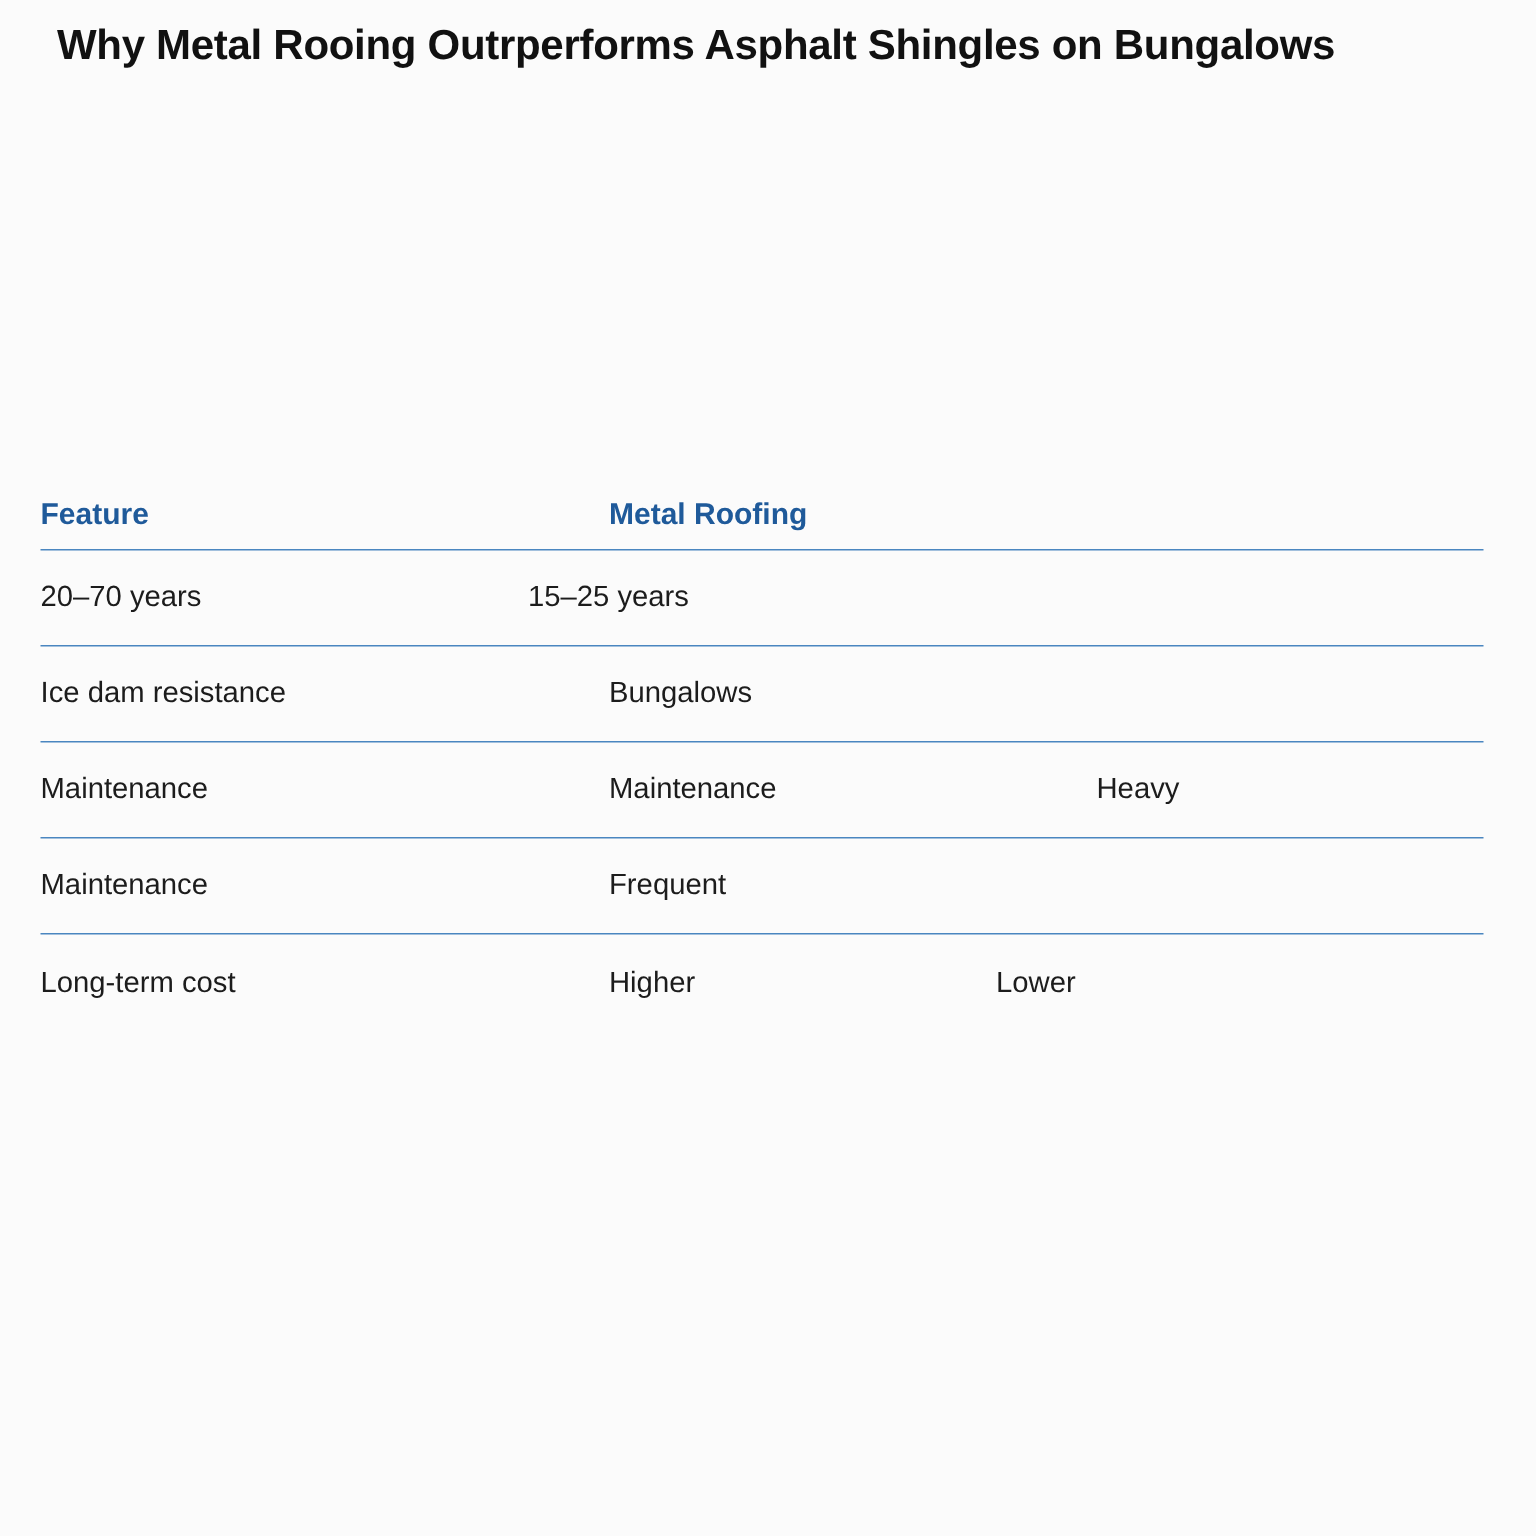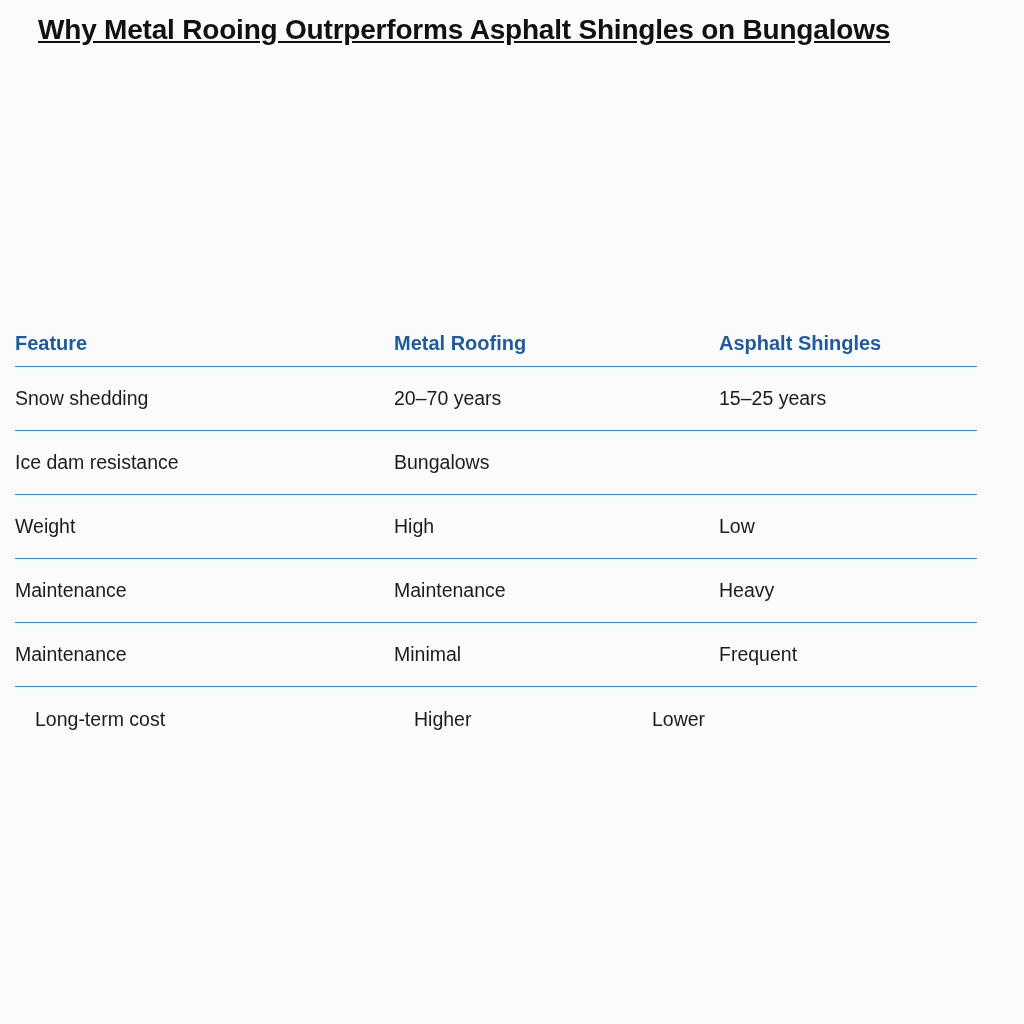--- a/index.html
+++ b/index.html
@@ -2,63 +2,55 @@
 <html><head>
 <meta charset="utf-8">
 <style>
   html, body { margin:0; padding:0; }
   body {
     width:1024px; height:1024px; background:#fbfbfb; position:relative; overflow:hidden;
     font-family:"Liberation Sans", sans-serif; color:#1a1a1a;
   }
   .title {
     position:absolute; left:38px; top:12px; margin:0;
-    font-size:28px; font-weight:bold; color:#111; letter-spacing:-0.2px; line-height:36px;text-decoration:underline;
+    font-size:28px; font-weight:bold; color:#111; letter-spacing:-0.2px; line-height:36px;
   }
-  .table { position:absolute; left:15px; top:323px; width:962px; }
+  .table { position:absolute; left:27px; top:323px; width:962px; }
   .row { display:flex; align-items:center; height:64px; border-bottom:1.5px solid #4a86c0; box-sizing:border-box; }
   .row.head { height:44px; align-items:flex-start; padding-top:9px; }
-  .row.last { border-bottom:none;margin-left:20px; }
+  .row.last { border-bottom:none; }
   .c1 { width:379px; } .c2 { width:325px; } .c3 { flex:1; }
   .head .cell { color:#1f5a9a; font-weight:bold; font-size:20px; }
   .cell { font-size:19.5px; color:#1c1c1c; }
 </style>
 </head>
 <body>
 
 <h1 class="title">Why Metal Rooing Outrperforms Asphalt Shingles on Bungalows</h1>
 
 <div class="table">
   <div class="row head">
     <div class="cell c1">Feature</div>
     <div class="cell c2">Metal Roofing</div>
-    <div class="cell c3">Asphalt Shingles</div>
   </div>
   <div class="row">
-    <div class="cell c1">Snow shedding</div>
     <div class="cell c2">20–70 years</div>
     <div class="cell c3">15–25 years</div>
   </div>
   <div class="row">
     <div class="cell c1">Ice dam resistance</div>
     <div class="cell c2">Bungalows</div>
   </div>
   <div class="row">
-    <div class="cell c1">Weight</div>
-    <div class="cell c2">High</div>
-    <div class="cell c3">Low</div>
-  </div>
-  <div class="row">
     <div class="cell c1">Maintenance</div>
     <div class="cell c2">Maintenance</div>
     <div class="cell c3">Heavy</div>
   </div>
   <div class="row">
     <div class="cell c1">Maintenance</div>
-    <div class="cell c2">Minimal</div>
     <div class="cell c3">Frequent</div>
   </div>
   <div class="row last">
     <div class="cell c1">Long-term cost</div>
     <div class="cell c3">Higher</div>
     <div class="cell c2">Lower</div>
   </div>
 </div>
 
 </body></html>

